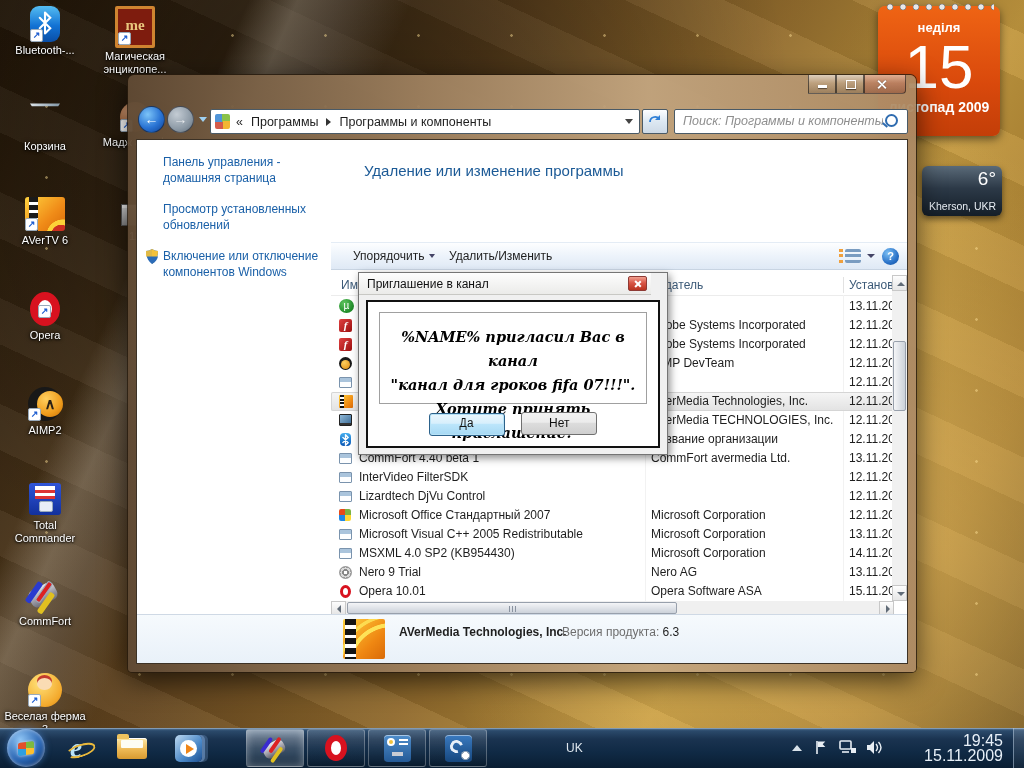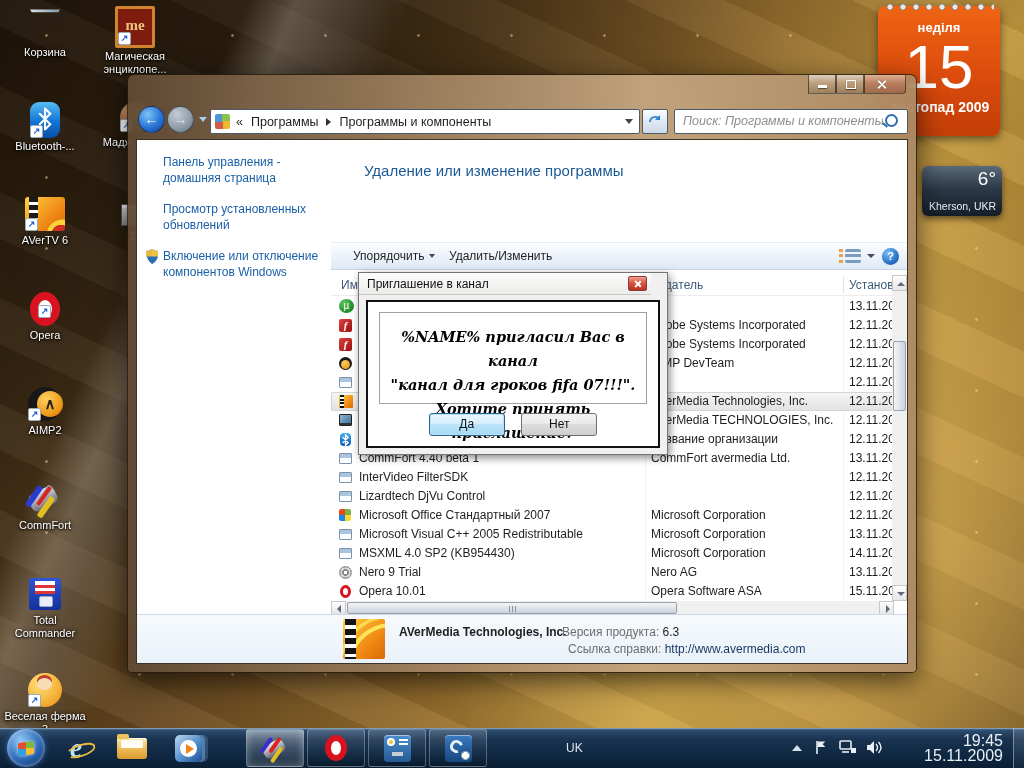--- a/index.html
+++ b/index.html
@@ -236,21 +236,21 @@
   .dlg-close::after{transform:rotate(-45deg);}
   .dlg-box{position:absolute;left:7px;top:27px;right:7px;bottom:6px;background:#fff;border:2px solid #111;}
   .dlg-textpanel{position:absolute;left:11px;top:10px;right:11px;height:92px;border:1px solid #a0a0a0;
     background:#fff;text-align:center;font-family:"DejaVu Serif",serif;font-style:italic;font-weight:bold;
     font-size:14.5px;color:#000;padding-top:12px;box-sizing:border-box;line-height:24px;}
   .dlg-buttons{position:absolute;left:0;right:0;bottom:10px;text-align:center;}
   .btn{display:inline-block;width:76px;height:23px;line-height:21px;font-size:12px;color:#111;
     border-radius:3px;box-sizing:border-box;text-align:center;}
   .btn-yes{border:1px solid #2c628b;margin-right:12px;
     background:linear-gradient(180deg,#eaf6fd,#d7effc 45%,#bde6fb 46%,#a6d9f4);
-    box-shadow:inset 0 0 0 1px #b8e2f6;}
+    box-shadow:inset 0 0 0 1px #b8e2f6;font-family:Liberation Mono, monospace;}
   .btn-no{border:1px solid #707070;
     background:linear-gradient(180deg,#f2f2f2,#ebebeb 45%,#dddddd 46%,#cfcfcf);}
 
   
   .taskbar{left:0;top:728px;width:1024px;height:40px;z-index:100;
     background:linear-gradient(180deg,#5a7da0 0%,#2b4a6b 7%,#1a3350 28%,#102a45 60%,#0a1e33 100%);
     box-shadow:inset 0 1px 0 rgba(255,255,255,.28);}
   .start-orb{position:absolute;left:7px;top:1px;width:38px;height:38px;border-radius:50%;
     background:radial-gradient(circle at 35% 28%,#8ec4f4,#2a66b4 55%,#0a2c60 90%);
     box-shadow:inset 0 0 4px rgba(255,255,255,.6),0 0 6px rgba(80,150,240,.5);}
@@ -306,48 +306,48 @@
 <body>
 
 <div id="screen">
 
   <div class="abs wallpaper"></div>
   <div class="abs wp-band"></div>
   <div class="abs wp-dots"></div>
 
   <div id="dcol1" class="abs dcol" style="left:2px">
       <div class="dicon">
-    <div class="dicon-art ic-recycle"></div>
-    <div class="dicon-label">Корзина</div>
-  </div>
-      <div class="dicon">
     <div class="dicon-art ic-bluetooth shortcut"><svg width="18" height="24" viewBox="0 0 10 16">
             <path d="M5 1 L5 15 M5 1 L8.5 4.5 L1.5 11.5 M5 15 L8.5 11.5 L1.5 4.5" stroke="#fff" stroke-width="1.4" fill="none" stroke-linecap="round"></path>
           </svg></div>
     <div class="dicon-label">Bluetooth-...</div>
   </div>
       <div class="dicon">
+    <div class="dicon-art ic-recycle"></div>
+    <div class="dicon-label">Корзина</div>
+  </div>
+      <div class="dicon">
     <div class="dicon-art ic-avertv shortcut"></div>
     <div class="dicon-label">AVerTV 6</div>
   </div>
       <div class="dicon">
     <div class="dicon-art ic-opera-big shortcut"></div>
     <div class="dicon-label">Opera</div>
   </div>
       <div class="dicon">
     <div class="dicon-art ic-aimp-big shortcut"></div>
     <div class="dicon-label">AIMP2</div>
   </div>
       <div class="dicon">
+    <div class="dicon-art ic-totalcmd shortcut"></div>
+    <div class="dicon-label">Total Commander</div>
+  </div>
+      <div class="dicon">
     <div class="dicon-art ic-commfort shortcut"></div>
     <div class="dicon-label">CommFort</div>
-  </div>
-      <div class="dicon">
-    <div class="dicon-art ic-totalcmd shortcut"></div>
-    <div class="dicon-label">Total Commander</div>
   </div>
       <div class="dicon">
     <div class="dicon-art ic-farm shortcut"></div>
     <div class="dicon-label">Веселая ферма 3</div>
   </div>
     </div>
   <div id="dcol2" class="abs dcol" style="left:92px">
       <div class="dicon">
     <div class="dicon-art ic-magicenc shortcut">me</div>
     <div class="dicon-label">Магическая энциклопе...</div>
@@ -572,24 +572,20 @@
         </div>
       </div>
 
       <div class="details">
         <div class="det-ico"></div>
         <div class="det-prod">AVerMedia Technologies, Inc.</div>
         <div class="det-row1">
           <span>Версия продукта:</span>
           <span class="det-val">6.3</span>
         </div>
-        <div class="det-row2">
-          <span>Ссылка справки:</span>
-          <span class="det-link">http://www.avermedia.com</span>
-        </div>
       </div>
     </div>
   </div>
 
   <div class="abs dlg">
     <div class="dlg-title">
       <span>Приглашение в канал</span>
       <span class="dlg-close"></span>
     </div>
     <div class="dlg-box">

